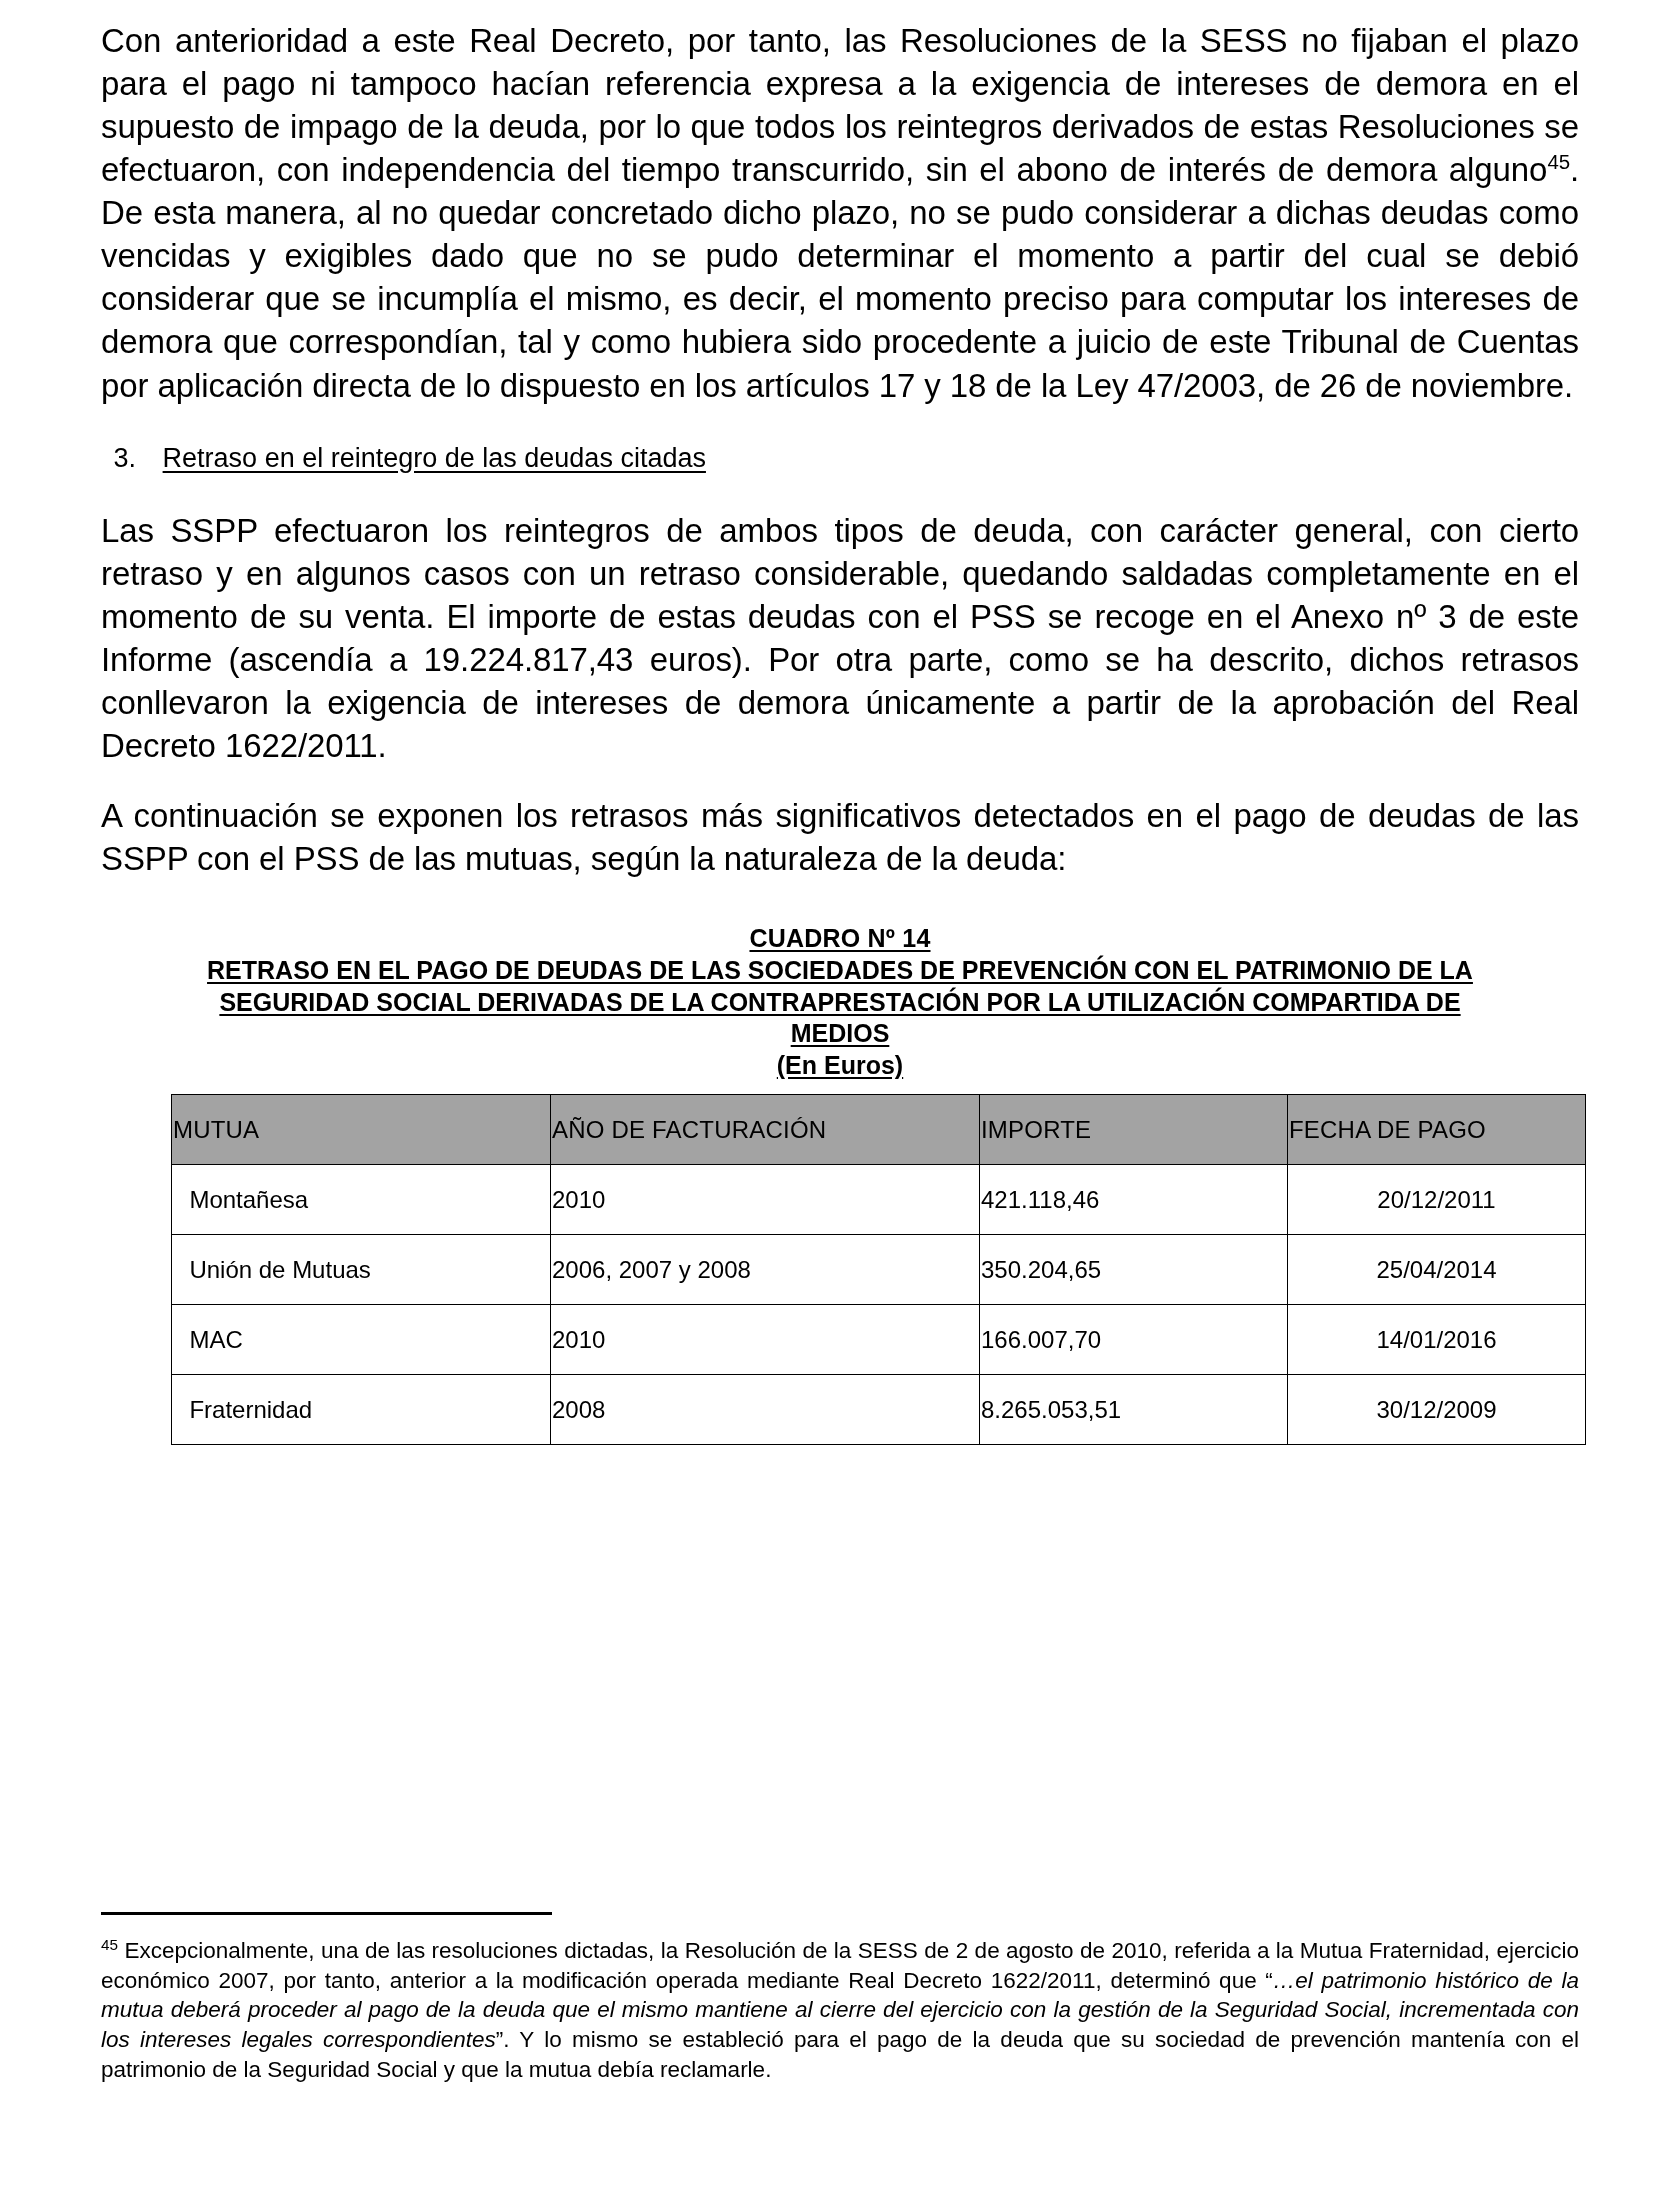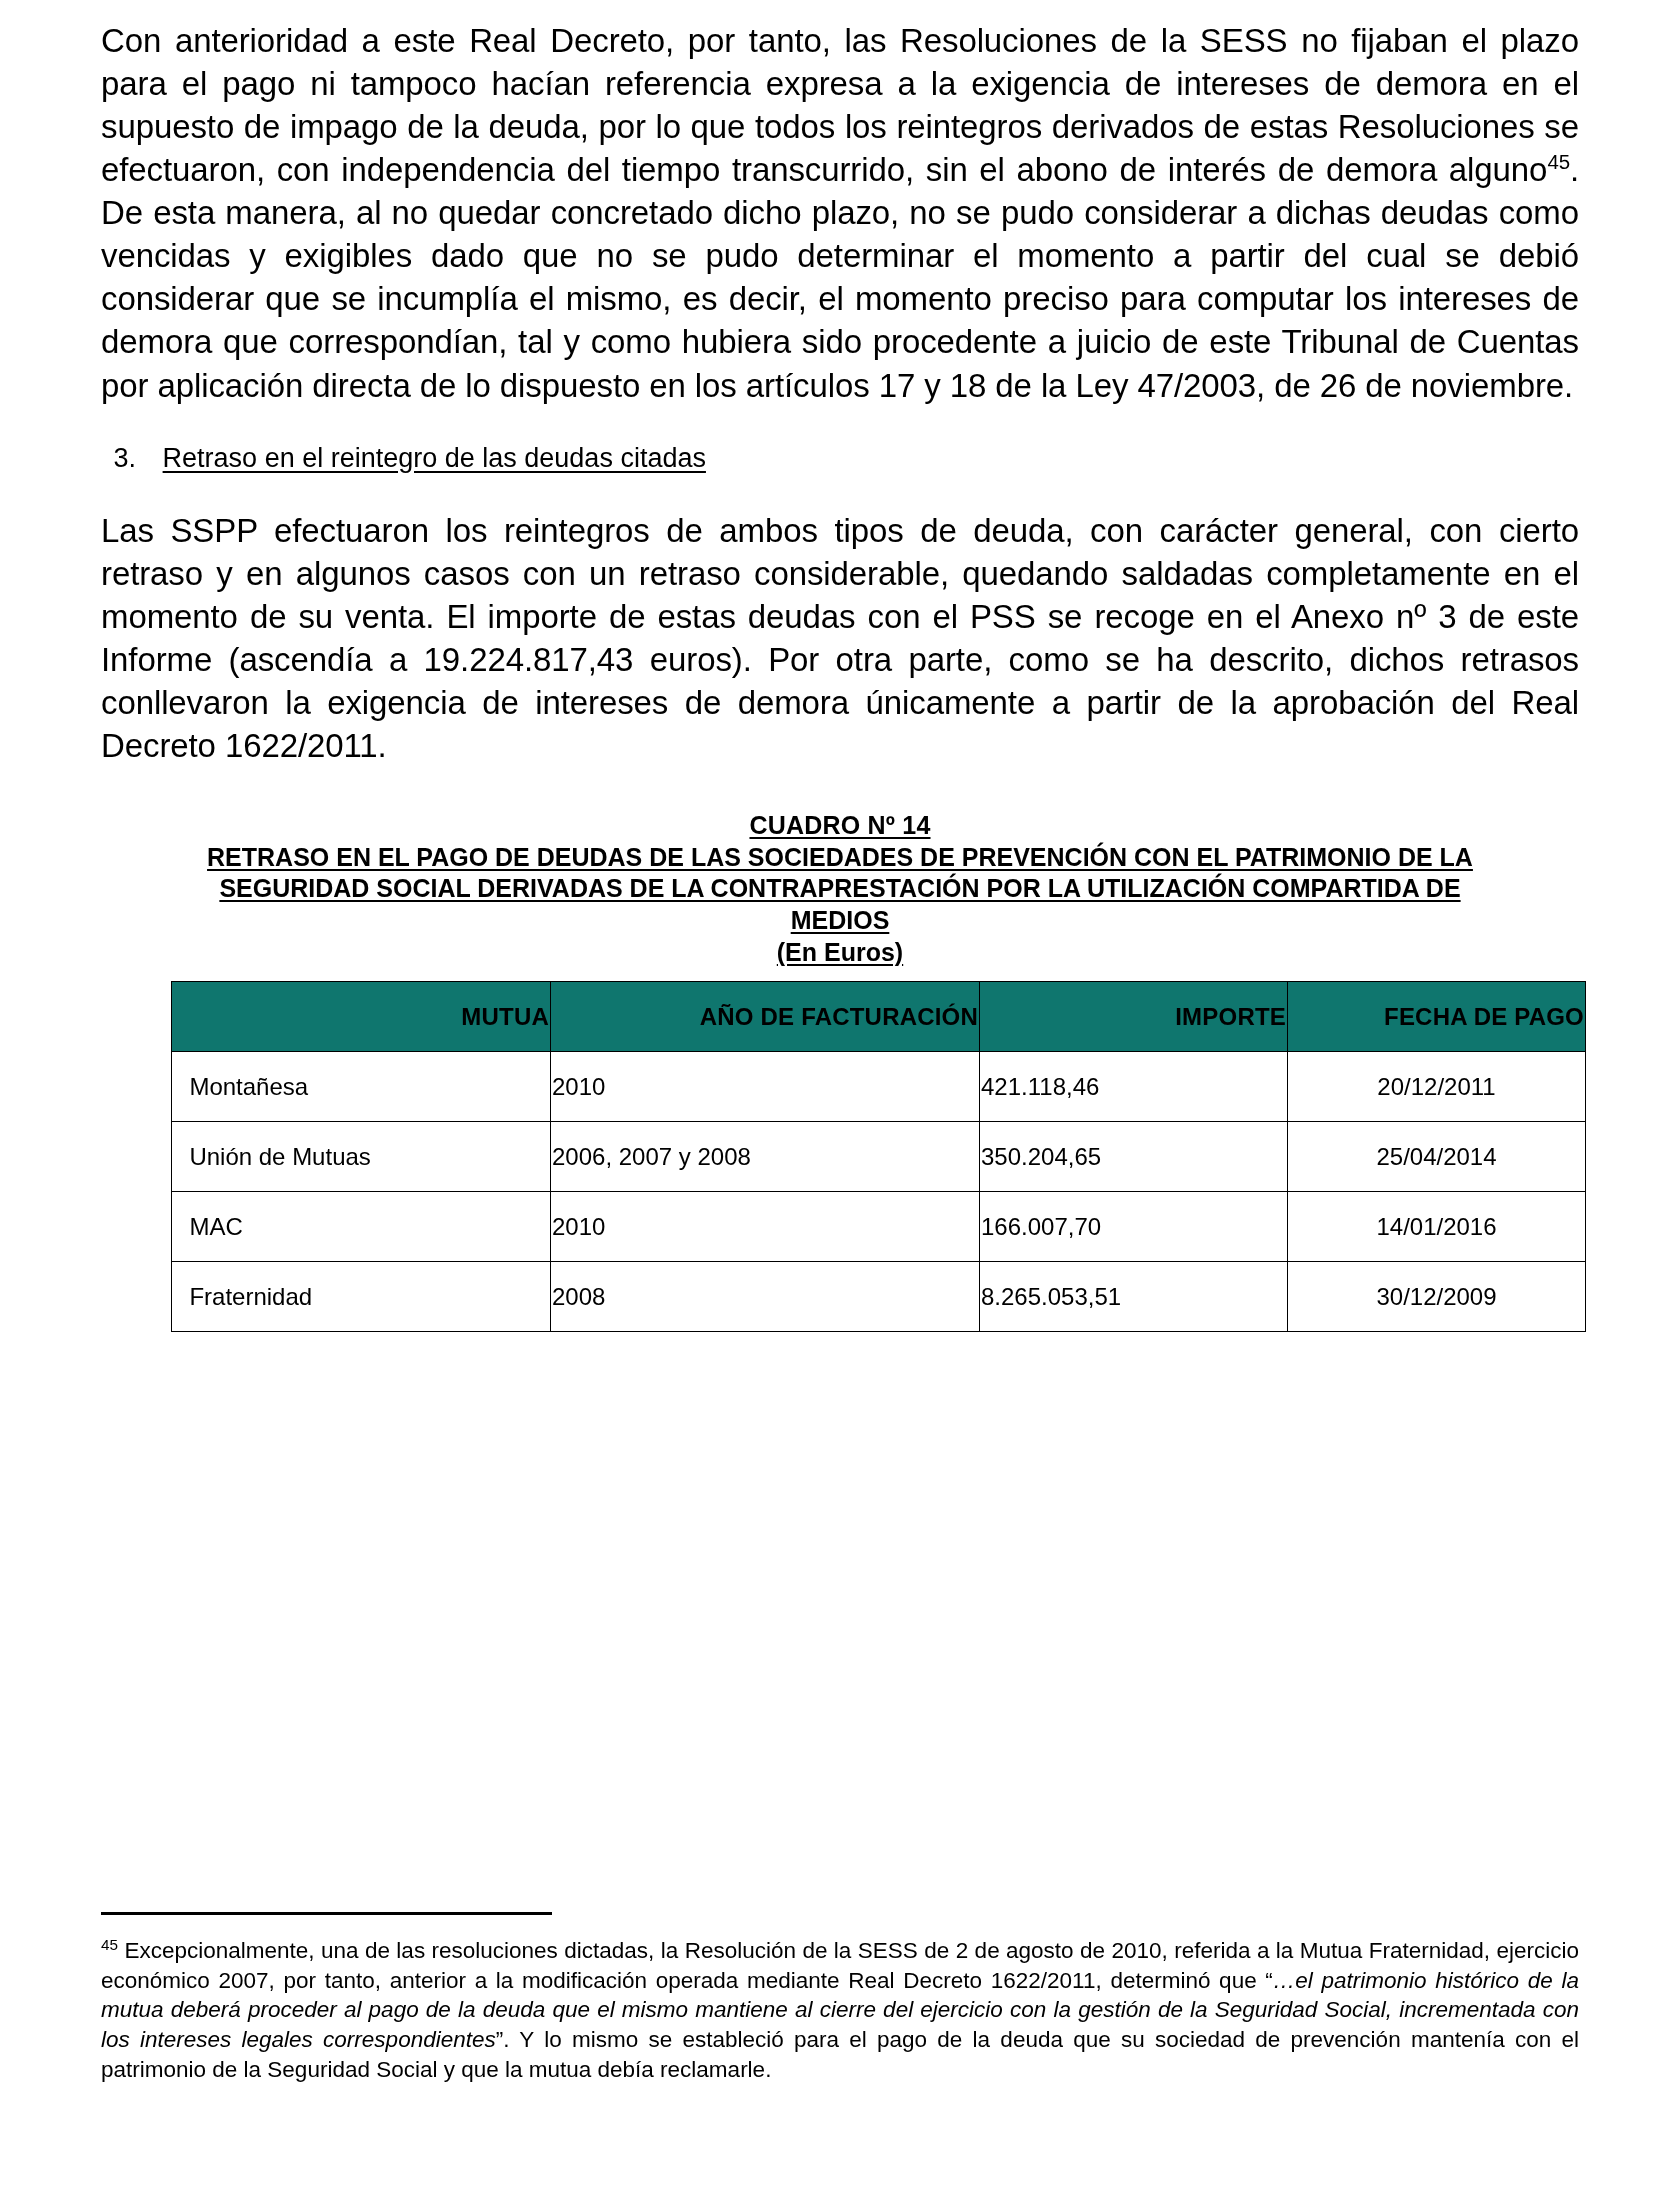--- a/index.html
+++ b/index.html
@@ -86,23 +86,23 @@
     table-layout: fixed;
   }
   table.data-table th,
   table.data-table td {
     border: 1.6px solid #000000;
     font-size: 24px;
     height: 70px;
     box-sizing: border-box;
   }
   table.data-table th {
-    background: #0f766e;
-    font-weight: bold;
-    text-align: right;
+    background: #a3a3a3;
+    font-weight: normal;
+    text-align: left;
     letter-spacing: 0.2px;
   }
   table.data-table td {
     font-weight: normal;
   }
   td.c-mutua    { text-align: left;   padding-left: 17.4px; }
   td.c-anio     { text-align: left; }
   td.c-importe  {  padding-right: 26px; }
   td.c-fecha    { text-align: center; }
 
@@ -151,20 +151,21 @@
 
     <p class="body-text"><span>Con anterioridad a este Real Decreto, por tanto, las Resoluciones de la SESS no fijaban el plazo para el pago ni tampoco hacían referencia expresa a la exigencia de intereses de demora en el supuesto de impago de la deuda, por lo que todos los reintegros derivados de estas Resoluciones se efectuaron, con independencia del tiempo transcurrido, sin el abono de interés de demora alguno</span><sup class="fn-ref">45</sup><span>. De esta manera, al no quedar concretado dicho plazo, no se pudo considerar a dichas deudas como vencidas y exigibles dado que no se pudo determinar el momento a partir del cual se debió considerar que se incumplía el mismo, es decir, el momento preciso para computar los intereses de demora que correspondían, tal y como hubiera sido procedente a juicio de este Tribunal de Cuentas por aplicación directa de lo dispuesto en los artículos 17 y 18 de la Ley 47/2003, de 26 de noviembre.</span></p>
 
     <div class="section-heading">
       <span class="num">3.</span>
       <span class="title">Retraso en el reintegro de las deudas citadas</span>
     </div>
 
     <p class="body-text">Las SSPP efectuaron los reintegros de ambos tipos de deuda, con carácter general, con cierto retraso y en algunos casos con un retraso considerable, quedando saldadas completamente en el momento de su venta. El importe de estas deudas con el PSS se recoge en el Anexo nº 3 de este Informe (ascendía a 19.224.817,43 euros). Por otra parte, como se ha descrito, dichos retrasos conllevaron la exigencia de intereses de demora únicamente a partir de la aprobación del Real Decreto 1622/2011.</p>
 
+    <p class="body-text">A continuación se exponen los retrasos más significativos detectados en el pago de deudas de las SSPP con el PSS de las mutuas, según la naturaleza de la deuda:</p>
 
     <div class="table-caption">
       <span class="line cuadro"><span>CUADRO Nº 14</span></span>
       <span class="line"><span>RETRASO EN EL PAGO DE DEUDAS DE LAS SOCIEDADES DE PREVENCIÓN CON EL PATRIMONIO DE LA</span></span>
       <span class="line"><span>SEGURIDAD SOCIAL DERIVADAS DE LA CONTRAPRESTACIÓN POR LA UTILIZACIÓN COMPARTIDA DE</span></span>
       <span class="line"><span>MEDIOS</span></span>
       <span class="line"><span>(En Euros)</span></span>
     </div>
 
     <table class="data-table">

